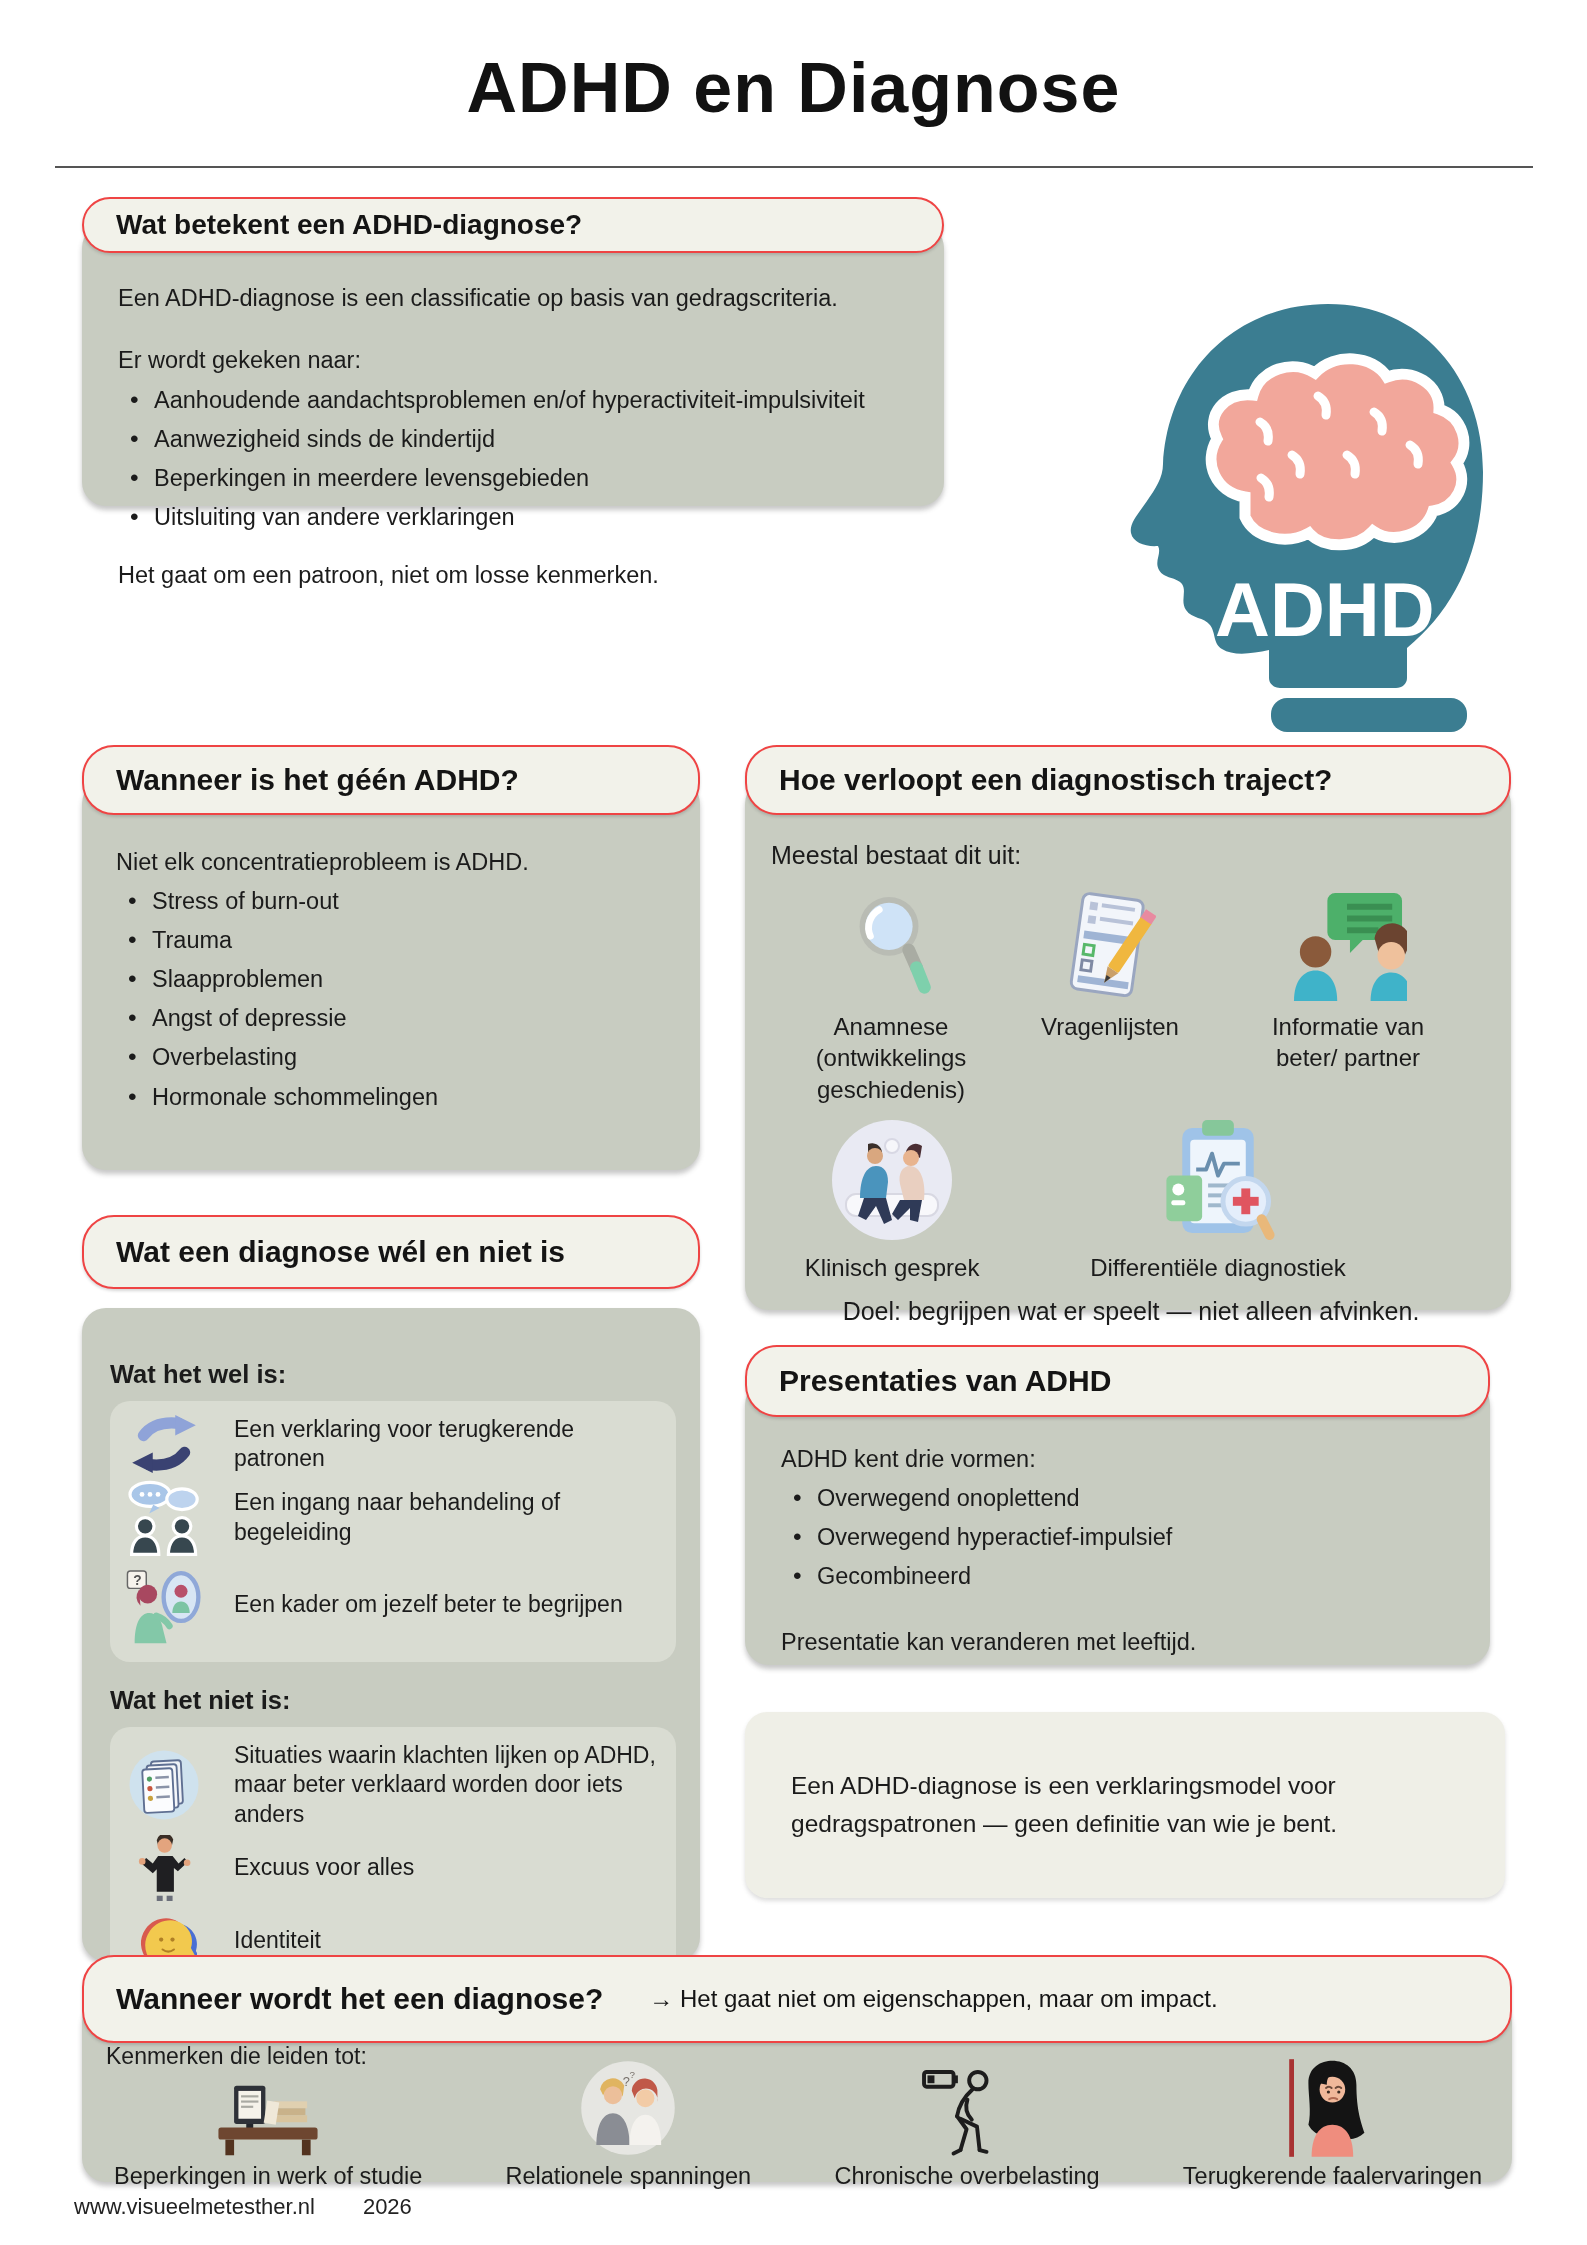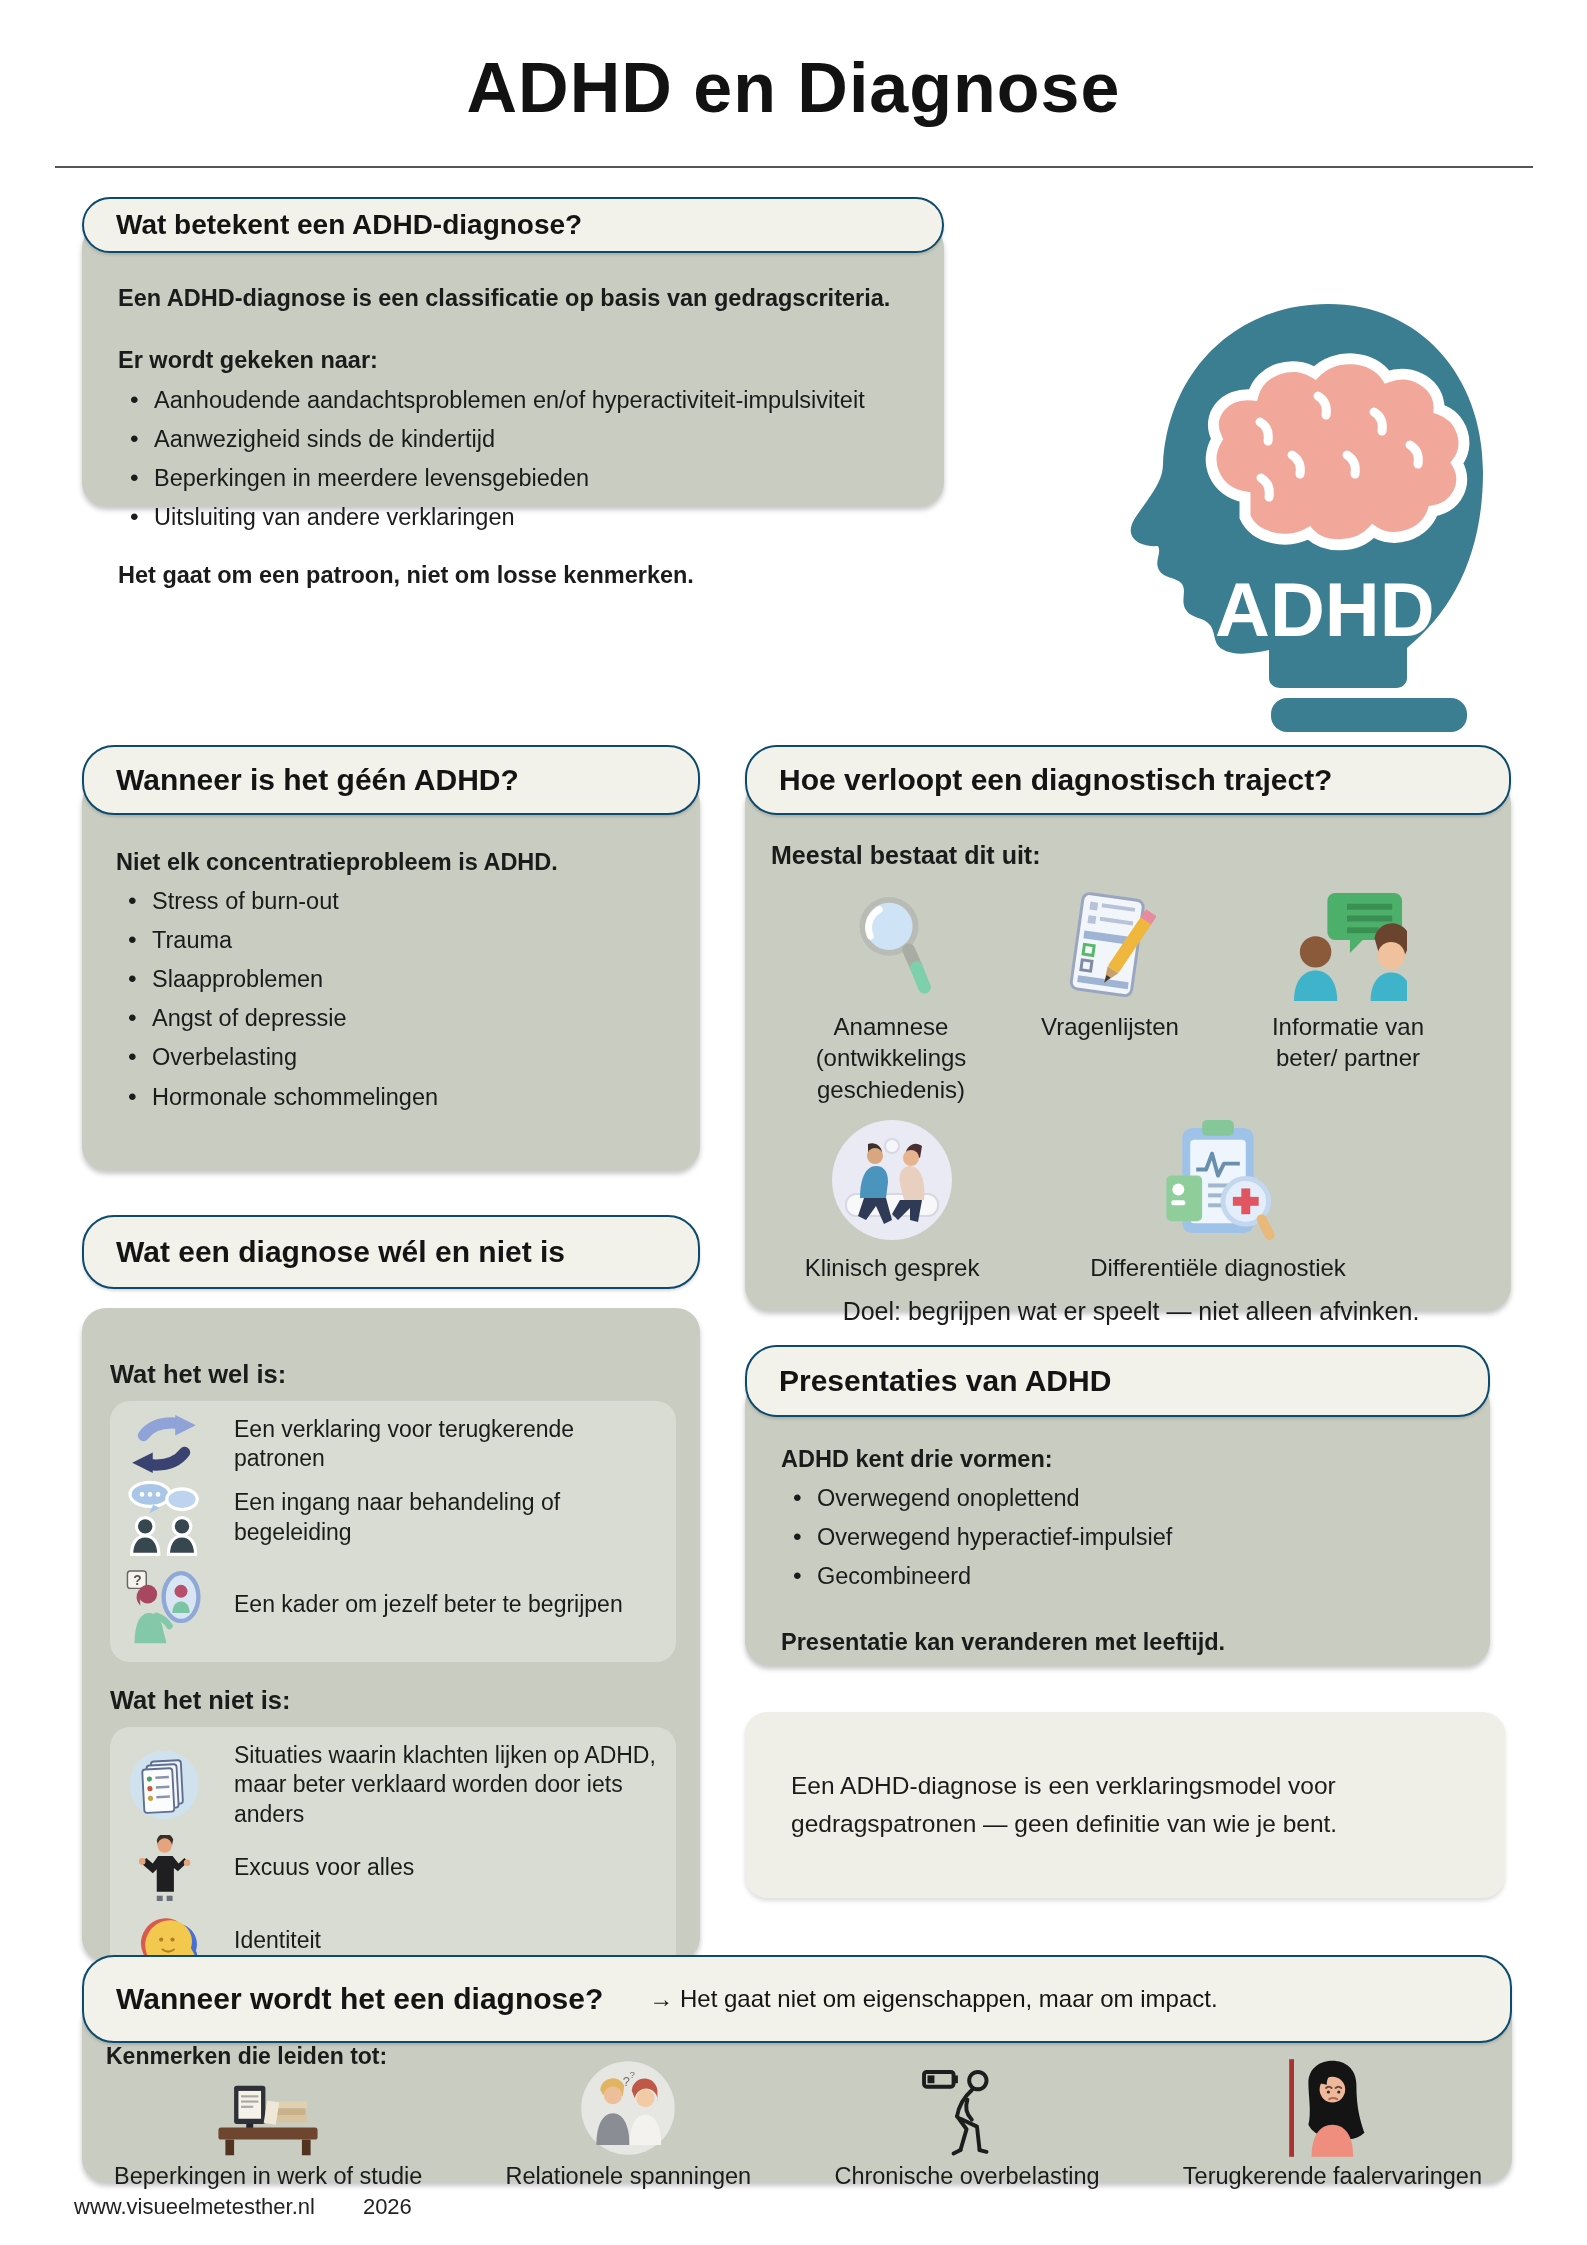--- a/index.html
+++ b/index.html
@@ -3,27 +3,27 @@
 <meta charset="utf-8">
 <style>
   html,body{margin:0;padding:0;background:#ffffff;}
   *{box-sizing:border-box;}
   .page{position:relative;width:1587px;height:2245px;margin:0 auto;background:#fff;
         font-family:"Liberation Sans",sans-serif;color:#1b1b1b;overflow:hidden;}
   .page-title{position:absolute;top:48px;left:0;width:100%;text-align:center;
         font-size:70px;font-weight:800;letter-spacing:1px;color:#121212;}
   .title-rule{position:absolute;top:166px;left:55px;width:1478px;border-top:2px solid #555;}
 
-  .pill{position:absolute;z-index:3;background:#f2f2ea;border:2px solid #0c4a6e;
+  .pill{position:absolute;z-index:3;background:#f2f2ea;border:2px solid #ef4444;
         border-radius:32px;display:flex;align-items:center;padding:0 32px;
         font-weight:700;color:#141414;box-shadow:0 2px 3px rgba(60,60,60,.2);}
   .panel-body{position:absolute;background:#c8ccc1;border-radius:24px;
         box-shadow:0 4px 5px rgba(70,70,70,.3);}
 
-  .txt{font-size:23.5px;line-height:1.38;font-weight:bold;}
+  .txt{font-size:23.5px;line-height:1.38;}
   ul.bullets{list-style:none;margin:6px 0 0 0;padding:0;}
   ul.bullets li{position:relative;padding-left:36px;margin-top:8px;font-size:23.5px;line-height:1.32;}
   ul.bullets li::before{content:"•";position:absolute;left:12px;top:-1px;font-size:1.05em;}
   .prewrap{white-space:pre-line;}
 
   
   .traj-row1{display:flex;justify-content:space-between;padding:0 18px 0 14px;margin-top:16px;}
   .traj-row2{display:flex;margin-left:16px;margin-top:10px;gap:56px;}
   .step{display:flex;flex-direction:column;align-items:center;}
   .step .icon-slot{display:flex;align-items:flex-end;justify-content:center;}

